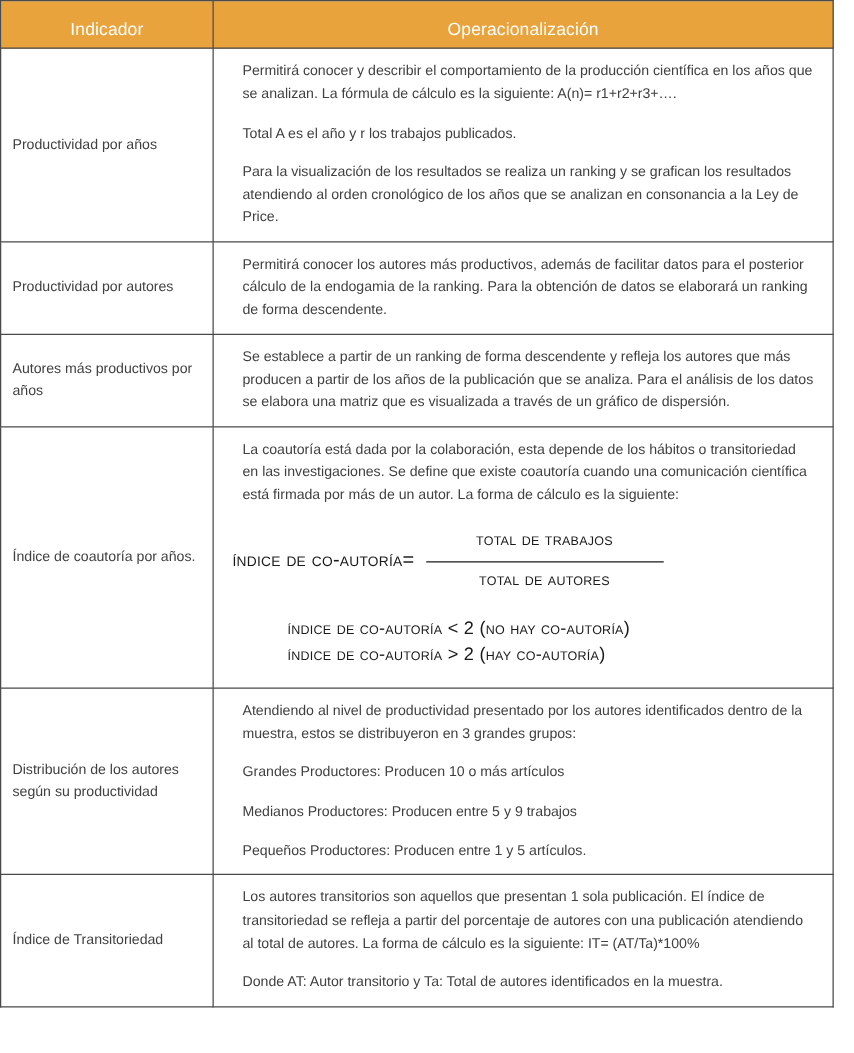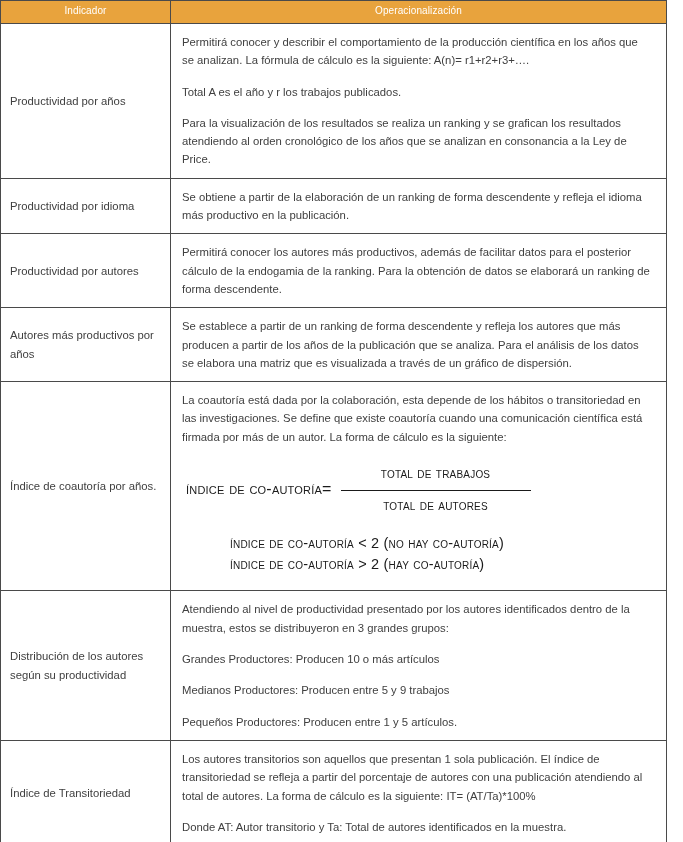--- a/index.html
+++ b/index.html
@@ -28,23 +28,23 @@
     margin: 0;
     border: 1px solid #4a4a4a;
   }
   table.indicators col.c-indicator { width: 170px; }
   table.indicators col.c-operacion { width: 496px; }
 
   thead th {
     background: #e8a33d;
     color: #ffffff;
     font-weight: normal;
-    font-size: 10px;
+    font-size: 14px;
     text-align: center;
-    padding: 4px 4px 7px 4px;
+    padding: 14px 4px 7px 4px;
     border: 1px solid #4a4a4a;
     letter-spacing: 0.1px;
   }
 
   tbody td {
     border: 1px solid #4a4a4a;
     vertical-align: middle;
     font-size: 11.3px;
     line-height: 1.62;
     color: #404040;
@@ -56,21 +56,21 @@
     margin-left: 20px;
   }
   tbody td.op {
     vertical-align: top;
     padding-top: 9px;
     padding-bottom: 9px;
     padding-left: 11px;
     padding-right: 14px;
   }
   tbody td.op p {
-    margin: 0 0 13px 0;
+    margin: 0 0 13px 12px;
   }
   tbody td.op p:last-child {
     margin-bottom: 0;
   }
 
   
   .formula-block {
     margin: 16px 0 6px 0;
     color: #1a1a1a;
   }
@@ -144,26 +144,20 @@
 
       <tr>
         <td class="ind">Productividad por años</td>
         <td class="op">
           <p>Permitirá conocer y describir el comportamiento de la producción científica en los años que se analizan.  La fórmula de cálculo es la siguiente: A(n)= r1+r2+r3+….</p>
           <p>Total A es el año y r los trabajos publicados.</p>
           <p>Para la visualización de los resultados se realiza un ranking y se grafican los resultados atendiendo al orden cronológico de los años que se analizan en consonancia a la Ley de Price.</p>
         </td>
       </tr>
 
-      <tr>
-        <td class="ind">Productividad por idioma</td>
-        <td class="op">
-          <p>Se obtiene a partir de la elaboración de un ranking de forma descendente y refleja el idioma más productivo en la publicación.</p>
-        </td>
-      </tr>
 
       <tr>
         <td class="ind">Productividad por autores</td>
         <td class="op">
           <p>Permitirá conocer los autores más productivos, además de facilitar datos para el posterior cálculo de la endogamia de la ranking. Para la obtención de datos se elaborará un ranking de forma descendente.</p>
         </td>
       </tr>
 
       <tr>
         <td class="ind">Autores más productivos por años</td>

